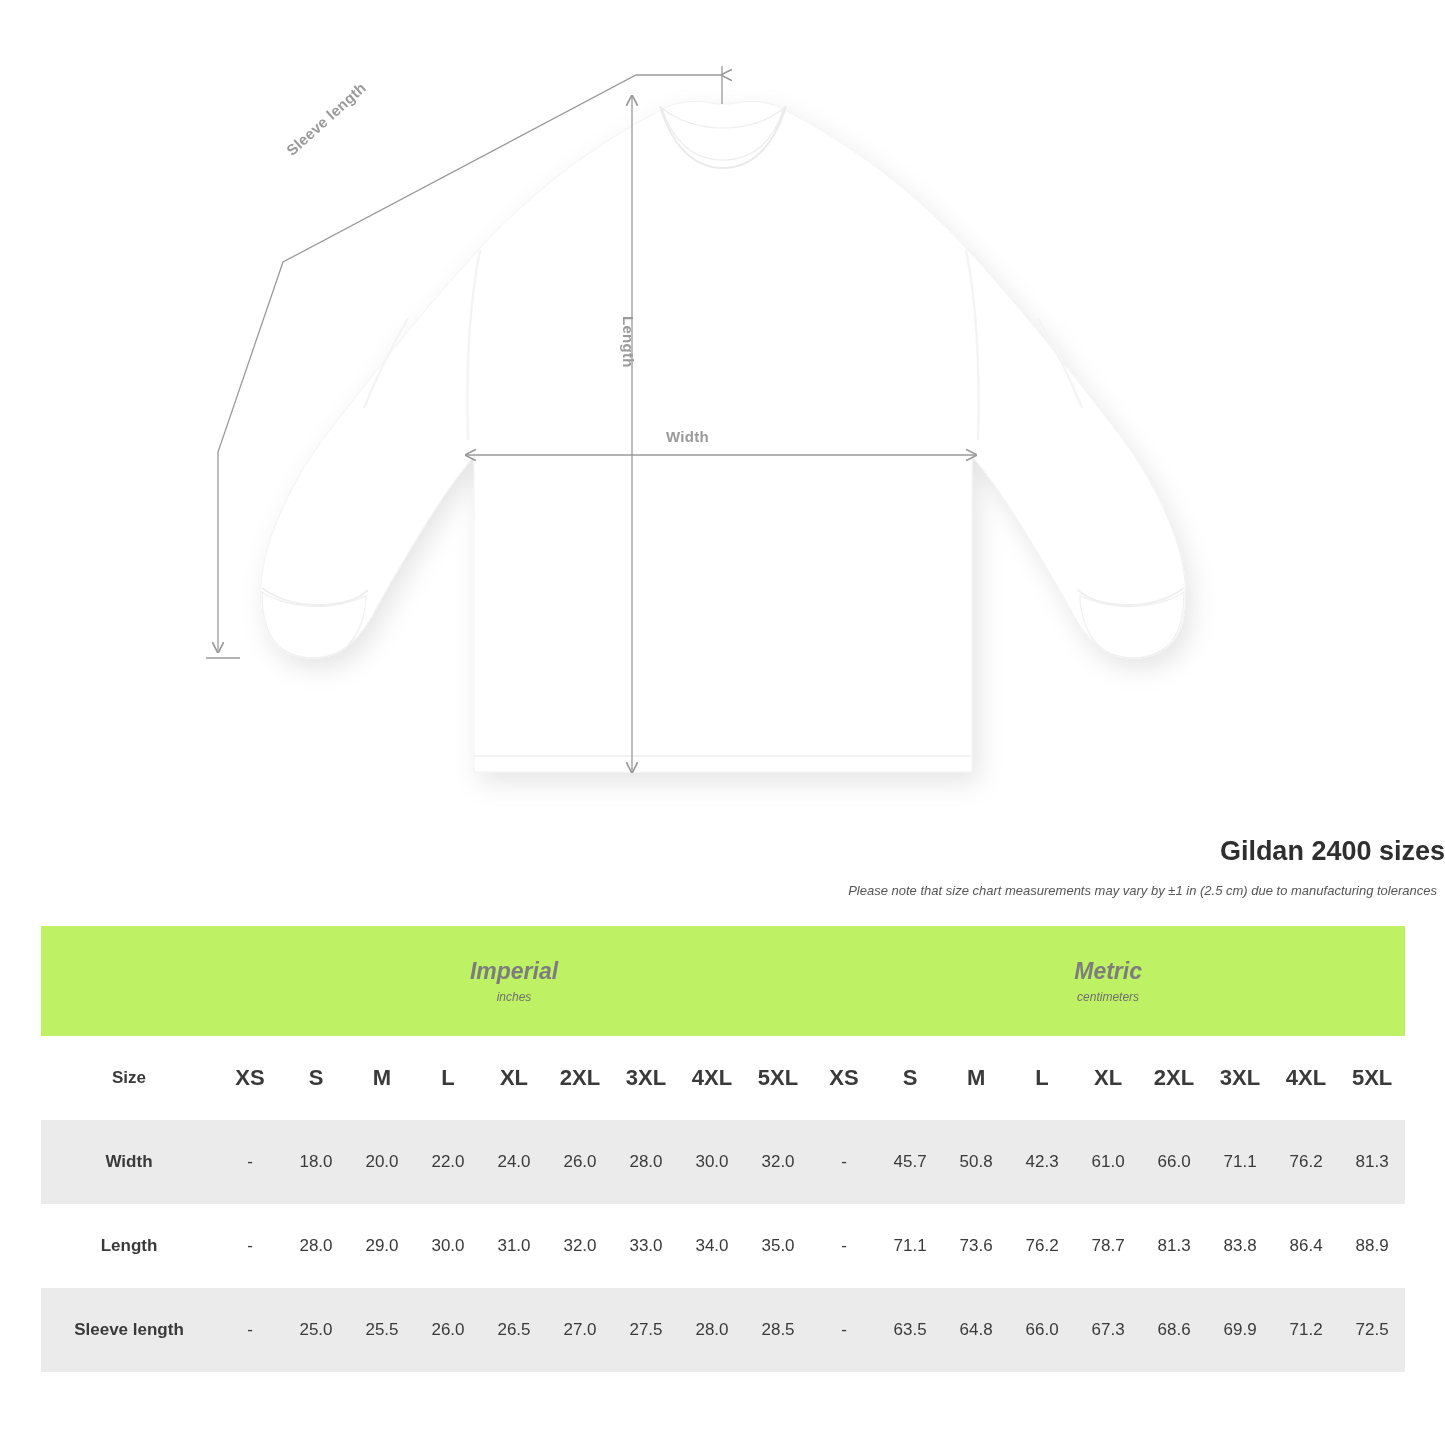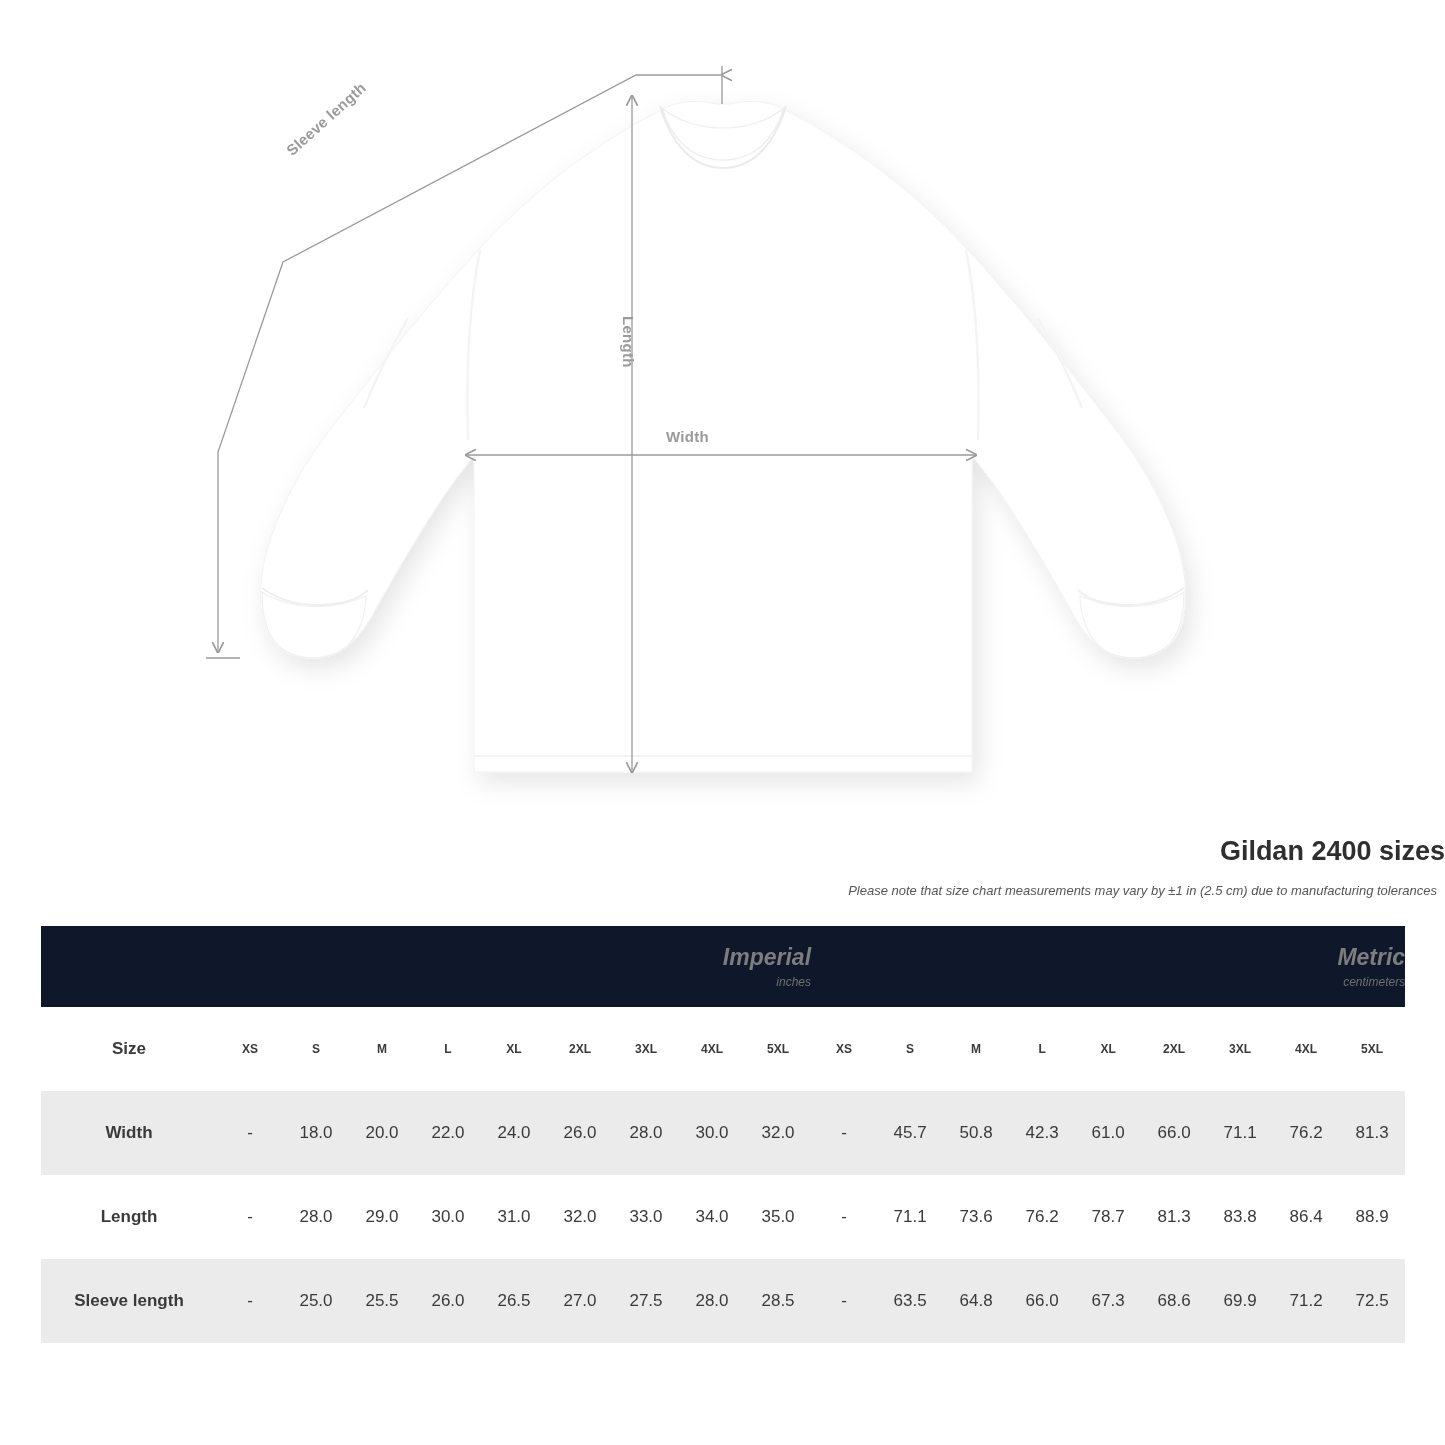--- a/index.html
+++ b/index.html
@@ -74,45 +74,45 @@
   table.size-table {
     border-collapse: collapse;
     width: 1363px;
     table-layout: fixed;
   }
   table.size-table td, table.size-table th {
     padding: 0;
     margin: 0;
   }
   .unit-header td {
-    background: #0f172a;
-    height: 81px;
+    background: #bef264;
+    height: 110px;
     vertical-align: middle;
-    text-align: right;
+    text-align: center;
   }
   .unit-name {
     font-size: 23px;
     font-style: italic;
     font-weight: bold;
     color: #7d7d7d;
     line-height: 1.35;
   }
   .unit-sub {
     font-size: 12px;
     font-style: italic;
     color: #6f6f6f;
     line-height: 1.5;
   }
   .col-head td {
     height: 84px;
     background: #ffffff;
     text-align: center;
     vertical-align: middle;
     font-weight: bold;
-    font-size: 12px;
+    font-size: 22px;
     color: #3a3a3a;
   }
   .col-head td.rowlabel { font-size: 17px; }
   .data-row td {
     height: 84px;
     text-align: center;
     vertical-align: middle;
     font-size: 17px;
     color: #3a3a3a;
   }

